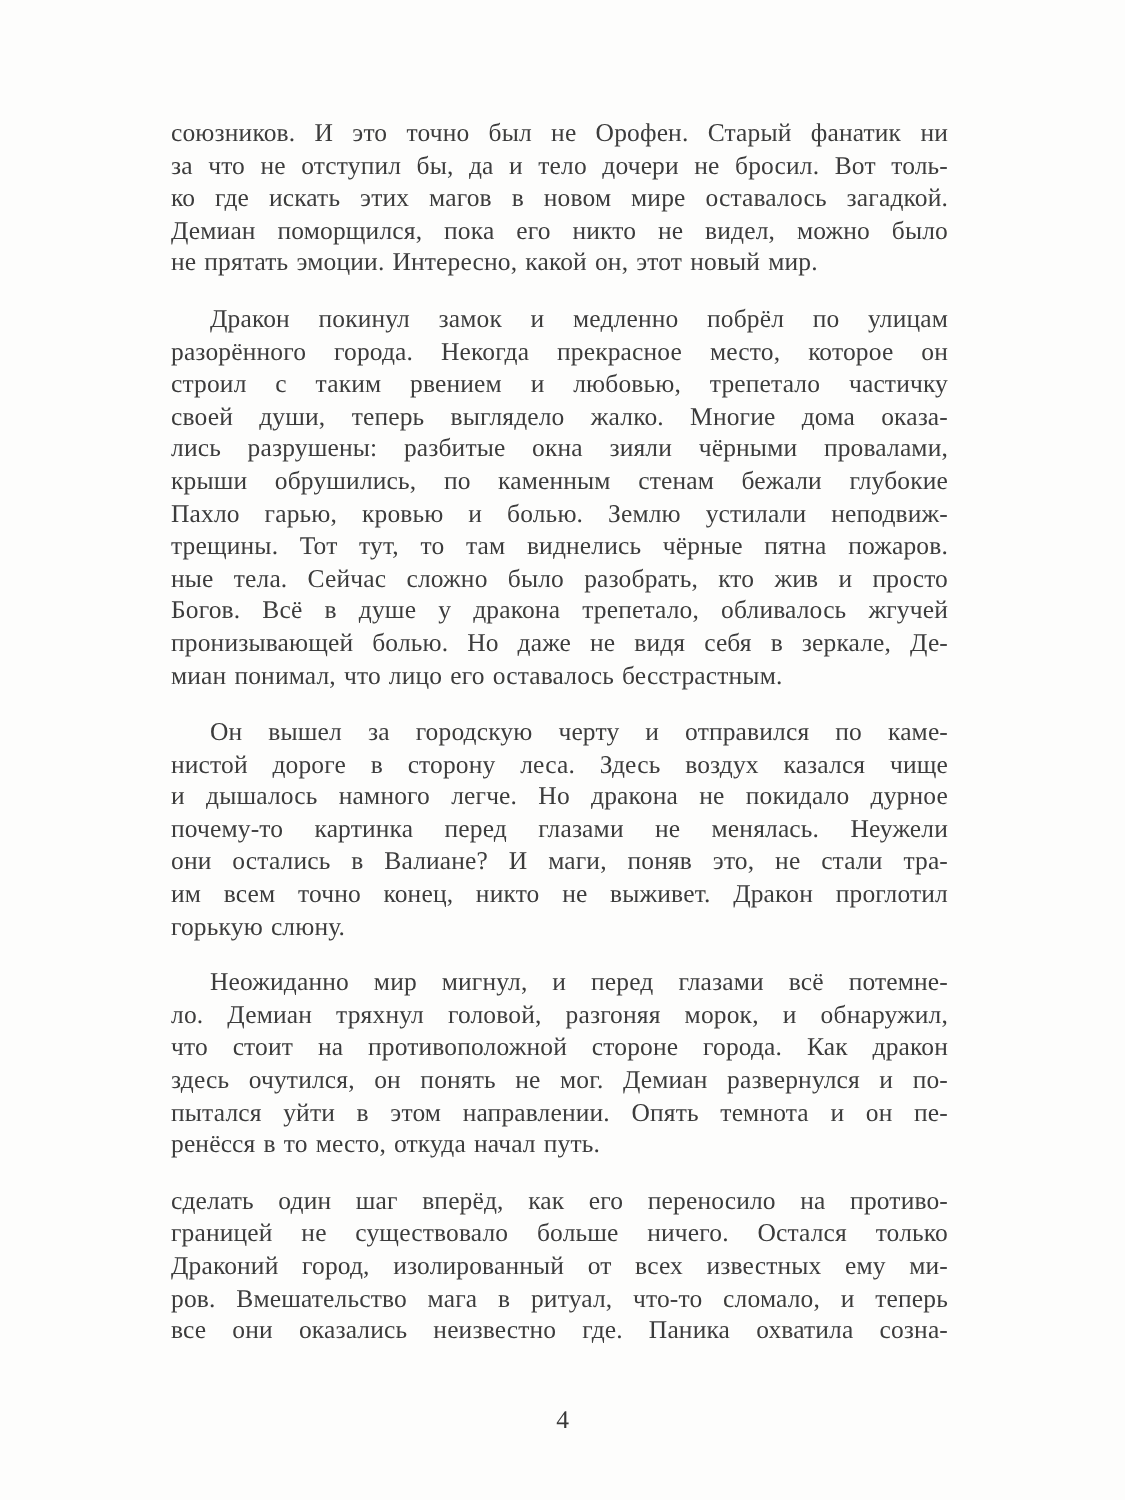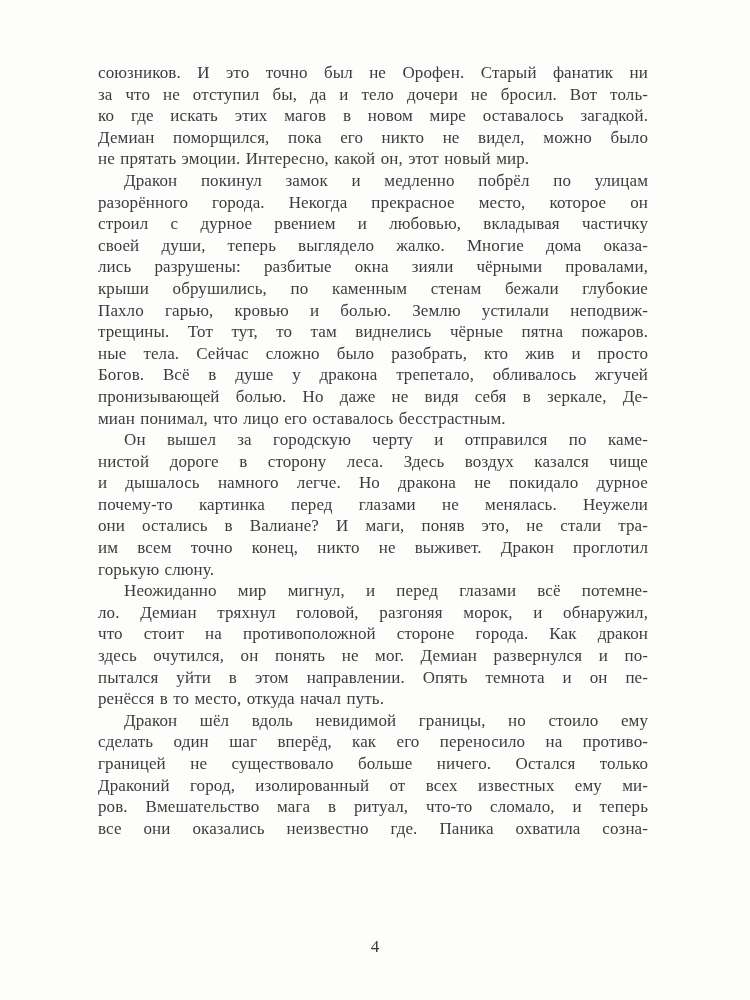--- a/index.html
+++ b/index.html
@@ -19,21 +19,21 @@
     position: absolute;
     left: 98px;
     top: 62px;
     width: 550px;
     color: #3c3c3c;
     font-size: 17px;
     letter-spacing: 0.1px;
     word-spacing: 0.06em;
   }
   .paragraph {
-    margin: 0;
+    margin: 16px;
     padding: 0;
   }
   .line {
     height: 21.6px;
     line-height: 21.6px;
     white-space: normal;
     text-align: justify;
     text-align-last: justify;
     text-justify: inter-word;
     overflow: visible;
@@ -64,21 +64,21 @@
       <div class="paragraph">
         <div class="line">союзников. И это точно был не Орофен. Старый фанатик ни</div>
         <div class="line">за что не отступил бы, да и тело дочери не бросил. Вот толь-</div>
         <div class="line">ко где искать этих магов в новом мире оставалось загадкой.</div>
         <div class="line">Демиан поморщился, пока его никто не видел, можно было</div>
         <div class="line last">не прятать эмоции. Интересно, какой он, этот новый мир.</div>
       </div>
       <div class="paragraph">
         <div class="line indent">Дракон покинул замок и медленно побрёл по улицам</div>
         <div class="line">разорённого города. Некогда прекрасное место, которое он</div>
-        <div class="line">строил с дурное рвением и любовью, вкладывая частичку</div>
+        <div class="line">строил с таким рвением и любовью, трепетало частичку</div>
         <div class="line">своей души, теперь выглядело жалко. Многие дома оказа-</div>
         <div class="line">лись разрушены: разбитые окна зияли чёрными провалами,</div>
         <div class="line">крыши обрушились, по каменным стенам бежали глубокие</div>
         <div class="line">Пахло гарью, кровью и болью. Землю устилали неподвиж-</div>
         <div class="line">трещины. Тот тут, то там виднелись чёрные пятна пожаров.</div>
         <div class="line">ные тела. Сейчас сложно было разобрать, кто жив и просто</div>
         <div class="line">Богов. Всё в душе у дракона трепетало, обливалось жгучей</div>
         <div class="line">пронизывающей болью. Но даже не видя себя в зеркале, Де-</div>
         <div class="line last">миан понимал, что лицо его оставалось бесстрастным.</div>
       </div>
@@ -93,21 +93,20 @@
       </div>
       <div class="paragraph">
         <div class="line indent">Неожиданно мир мигнул, и перед глазами всё потемне-</div>
         <div class="line">ло. Демиан тряхнул головой, разгоняя морок, и обнаружил,</div>
         <div class="line">что стоит на противоположной стороне города. Как дракон</div>
         <div class="line">здесь очутился, он понять не мог. Демиан развернулся и по-</div>
         <div class="line">пытался уйти в этом направлении. Опять темнота и он пе-</div>
         <div class="line last">ренёсся в то место, откуда начал путь.</div>
       </div>
       <div class="paragraph">
-        <div class="line indent">Дракон шёл вдоль невидимой границы, но стоило ему</div>
         <div class="line">сделать один шаг вперёд, как его переносило на противо-</div>
         <div class="line">границей не существовало больше ничего. Остался только</div>
         <div class="line">Драконий город, изолированный от всех известных ему ми-</div>
         <div class="line">ров. Вмешательство мага в ритуал, что-то сломало, и теперь</div>
         <div class="line">все они оказались неизвестно где. Паника охватила созна-</div>
       </div>
     </div>
   <div class="page-number">4</div>
 </div>
 

